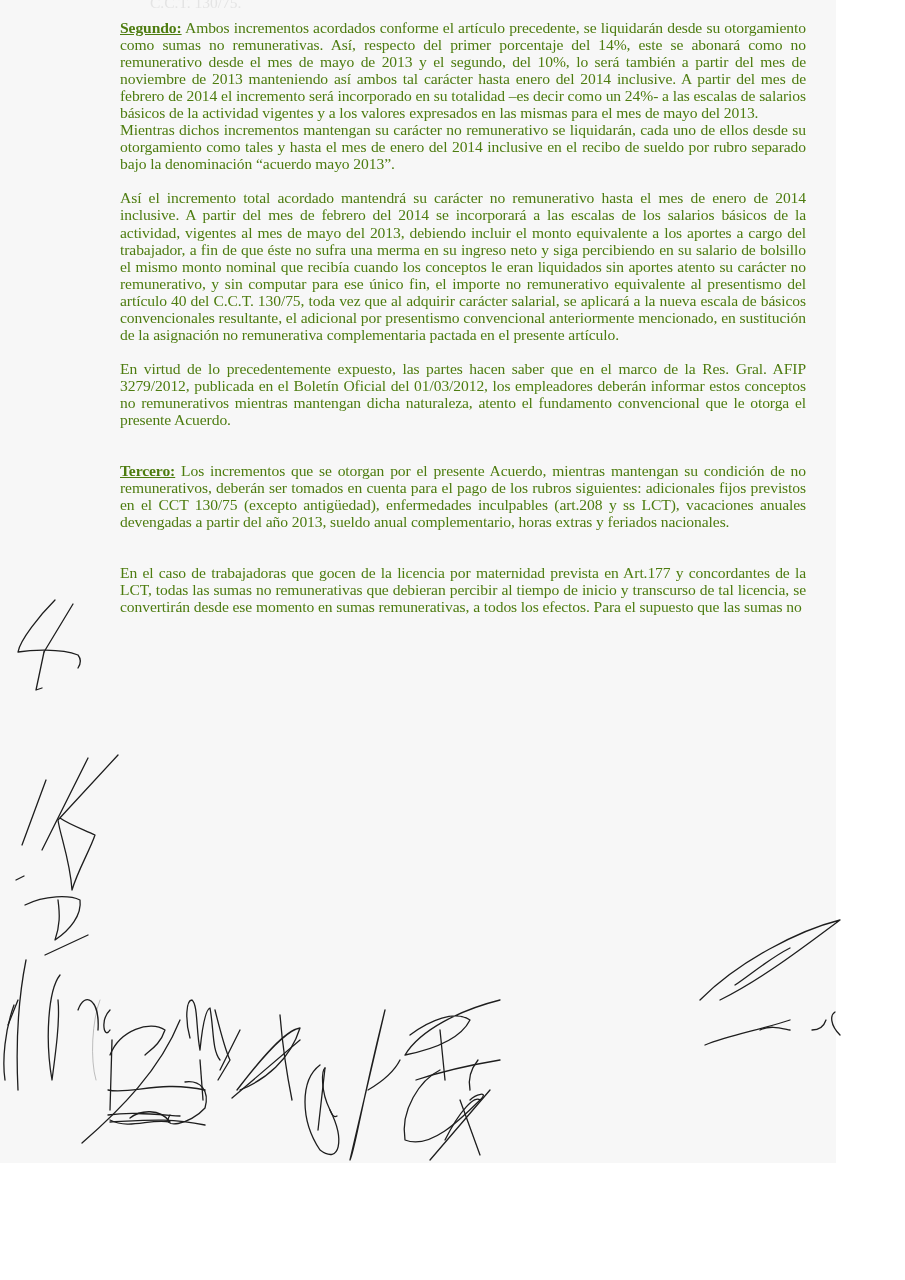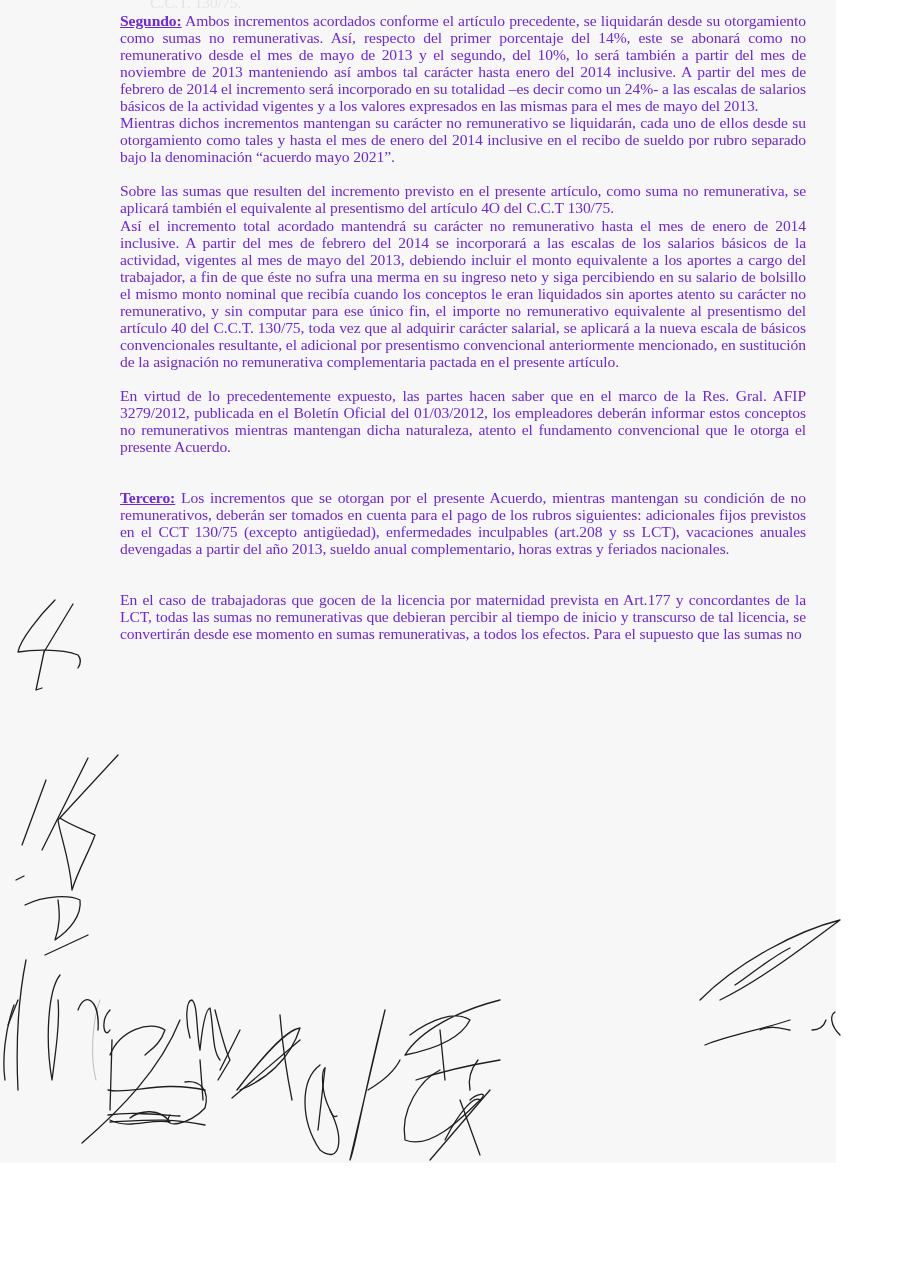--- a/index.html
+++ b/index.html
@@ -7,44 +7,43 @@
   .scan {
     position:absolute; left:0; top:0; width:836px; height:1163px;
     background:#f7f7f7;
   }
   .bleed {
     position:absolute; left:150px; top:-6px; width:500px;
     font-family:"Liberation Serif", serif; font-size:15.5px; line-height:17px;
     color:#e4e4e4; white-space:nowrap;
   }
   .text {
-    position:absolute; left:120px; top:12px; width:686px;
+    position:absolute; left:120px; top:19px; width:686px;
     font-family:"Liberation Serif", serif; font-size:15.6px; line-height:17.05px;
-    color:#6d28d9; text-align:justify; letter-spacing:-0.1px;
+    color:#4d7c0f; text-align:justify; letter-spacing:-0.1px;
   }
   .text p { margin:0; }
   .gap { height:17px; }
   .gap2 { height:34px; }
   .heading { font-weight:bold; text-decoration:underline; }
   .sig { position:absolute; left:0; top:0; width:905px; height:1280px; pointer-events:none; }
   .sig path { fill:none; stroke:#1e1e1e; stroke-width:1.3; stroke-linecap:round; stroke-linejoin:round; }
   .sig .faint { stroke:#b5b5b5; stroke-width:0.9; }
 </style>
 </head>
 <body>
 
 <div class="scan"></div>
 
 <div class="bleed">C.C.T. 130/75.</div>
 
 <div class="text">
   <p><span class="heading">Segundo:</span> <span>Ambos incrementos acordados conforme el artículo precedente, se liquidarán desde su otorgamiento como sumas no remunerativas. Así, respecto del primer porcentaje del 14%, este se abonará como no remunerativo desde el mes de mayo de 2013 y el segundo, del 10%, lo será también a partir del mes de noviembre de 2013 manteniendo así ambos tal carácter hasta enero del 2014 inclusive. A partir del mes de febrero de 2014 el incremento será incorporado en su totalidad –es decir como un 24%- a las escalas de salarios básicos de la actividad vigentes y a los valores expresados en las mismas para el mes de mayo del 2013.</span></p>
-  <p>Mientras dichos incrementos mantengan su carácter no remunerativo se liquidarán, cada uno de ellos desde su otorgamiento como tales y hasta el mes de enero del 2014 inclusive en el recibo de sueldo por rubro separado bajo la denominación “acuerdo mayo 2021”.</p>
+  <p>Mientras dichos incrementos mantengan su carácter no remunerativo se liquidarán, cada uno de ellos desde su otorgamiento como tales y hasta el mes de enero del 2014 inclusive en el recibo de sueldo por rubro separado bajo la denominación “acuerdo mayo 2013”.</p>
   <div class="gap"></div>
-  <p>Sobre las sumas que resulten del incremento previsto en el presente artículo, como suma no remunerativa, se aplicará también el equivalente al presentismo del artículo 4O del C.C.T 130/75.</p>
   <p>Así el incremento total acordado mantendrá su carácter no remunerativo hasta el mes de enero de 2014 inclusive. A partir del mes de febrero del 2014 se incorporará a las escalas de los salarios básicos de la actividad, vigentes al mes de mayo del 2013, debiendo incluir el monto equivalente a los aportes a cargo del trabajador, a fin de que éste no sufra una merma en su ingreso neto y siga percibiendo en su salario de bolsillo el mismo monto nominal que recibía cuando los conceptos le eran liquidados sin aportes atento su carácter no remunerativo, y sin computar para ese único fin, el importe no remunerativo equivalente al presentismo del artículo 40 del C.C.T. 130/75, toda vez que al adquirir carácter salarial, se aplicará a la nueva escala de básicos convencionales resultante, el adicional por presentismo convencional anteriormente mencionado, en sustitución de la asignación no remunerativa complementaria pactada en el presente artículo.</p>
   <div class="gap"></div>
   <p>En virtud de lo precedentemente expuesto, las partes hacen saber que en el marco de la Res. Gral. AFIP 3279/2012, publicada en el Boletín Oficial del 01/03/2012, los empleadores deberán informar estos conceptos no remunerativos mientras mantengan dicha naturaleza, atento el fundamento convencional que le otorga el presente Acuerdo.</p>
   <div class="gap2"></div>
   <p><span class="heading">Tercero:</span> <span>Los incrementos que se otorgan por el presente Acuerdo, mientras mantengan su condición de no remunerativos, deberán ser tomados en cuenta para el pago de los rubros siguientes: adicionales fijos previstos en el CCT 130/75 (excepto antigüedad), enfermedades inculpables (art.208 y ss LCT), vacaciones anuales devengadas a partir del año 2013, sueldo anual complementario, horas extras y feriados nacionales.</span></p>
   <div class="gap"></div>
   <div class="gap"></div>
   <p>En el caso de trabajadoras que gocen de la licencia por maternidad prevista en Art.177 y concordantes de la LCT, todas las sumas no remunerativas que debieran percibir al tiempo de inicio y transcurso de tal licencia, se convertirán desde ese momento en sumas remunerativas, a todos los efectos. Para el supuesto que las sumas no</p>
 </div>
 

